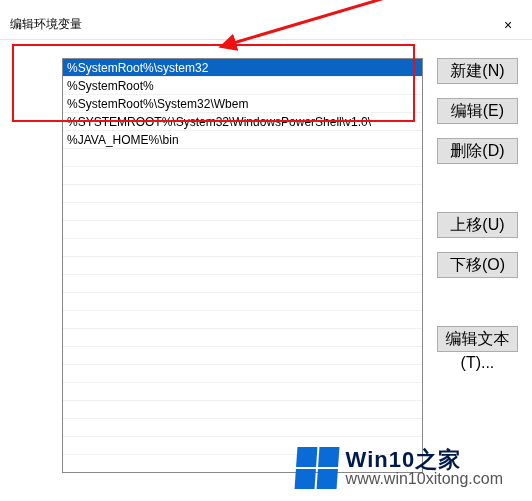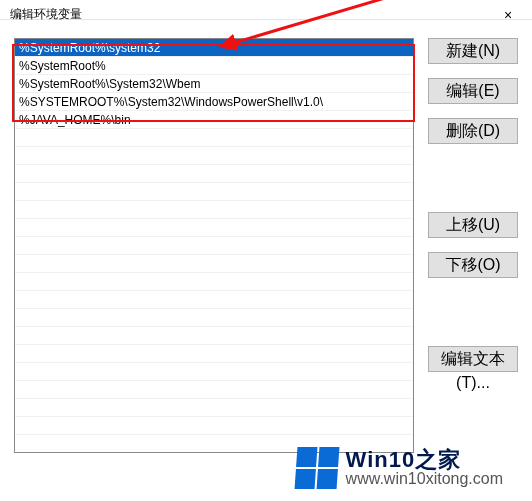--- a/index.html
+++ b/index.html
@@ -8,21 +8,21 @@
     font-size: 12px;
     background: #fff;
     width: 532px;
     height: 501px;
     overflow: hidden;
     position: relative;
   }
   .titlebar {
     display: flex;
     align-items: center;
-    height: 20px;
+    height: 40px;
     padding: 10px 4px 0 10px;
     border-bottom: 1px solid #e6e6e6;
     background: #fff;
   }
   .titlebar-title { flex: 1; color: #000; }
   .close-btn {
     width: 40px; height: 28px;
     display: flex; align-items: center; justify-content: center;
     color: #000;
     font-size: 14px;
@@ -34,20 +34,21 @@
     display: flex;
     gap: 14px;
   }
   .listbox {
     position: relative;
     width: 400px;
     height: 415px;
     border: 1px solid #888;
     background: #fff;
     overflow: hidden;
+    margin-left: 48px;
   }
   .row {
     height: 18px;
     line-height: 18px;
     padding: 0 4px;
     font-size: 12px;
     color: #000;
     white-space: nowrap;
     overflow: hidden;
     border-bottom: 1px solid #f0f0f0;
@@ -75,21 +76,21 @@
     height: 26px;
     line-height: 24px;
     margin-bottom: 14px;
     border: 1px solid #adadad;
     background: #e1e1e1;
     text-align: center;
     font-size: 16px;
     color: #000;
     cursor: pointer;
   }
-  .gap-large { margin-bottom: 68px; }
+  .gap-large { margin-bottom: 48px; }
   .watermark {
     position: absolute;
     right: 29px;
     bottom: 12px;
     display: flex;
     align-items: center;
     gap: 8px;
     pointer-events: none;
   }
   .wm-text { display:flex; flex-direction:column; line-height:1.05;}

